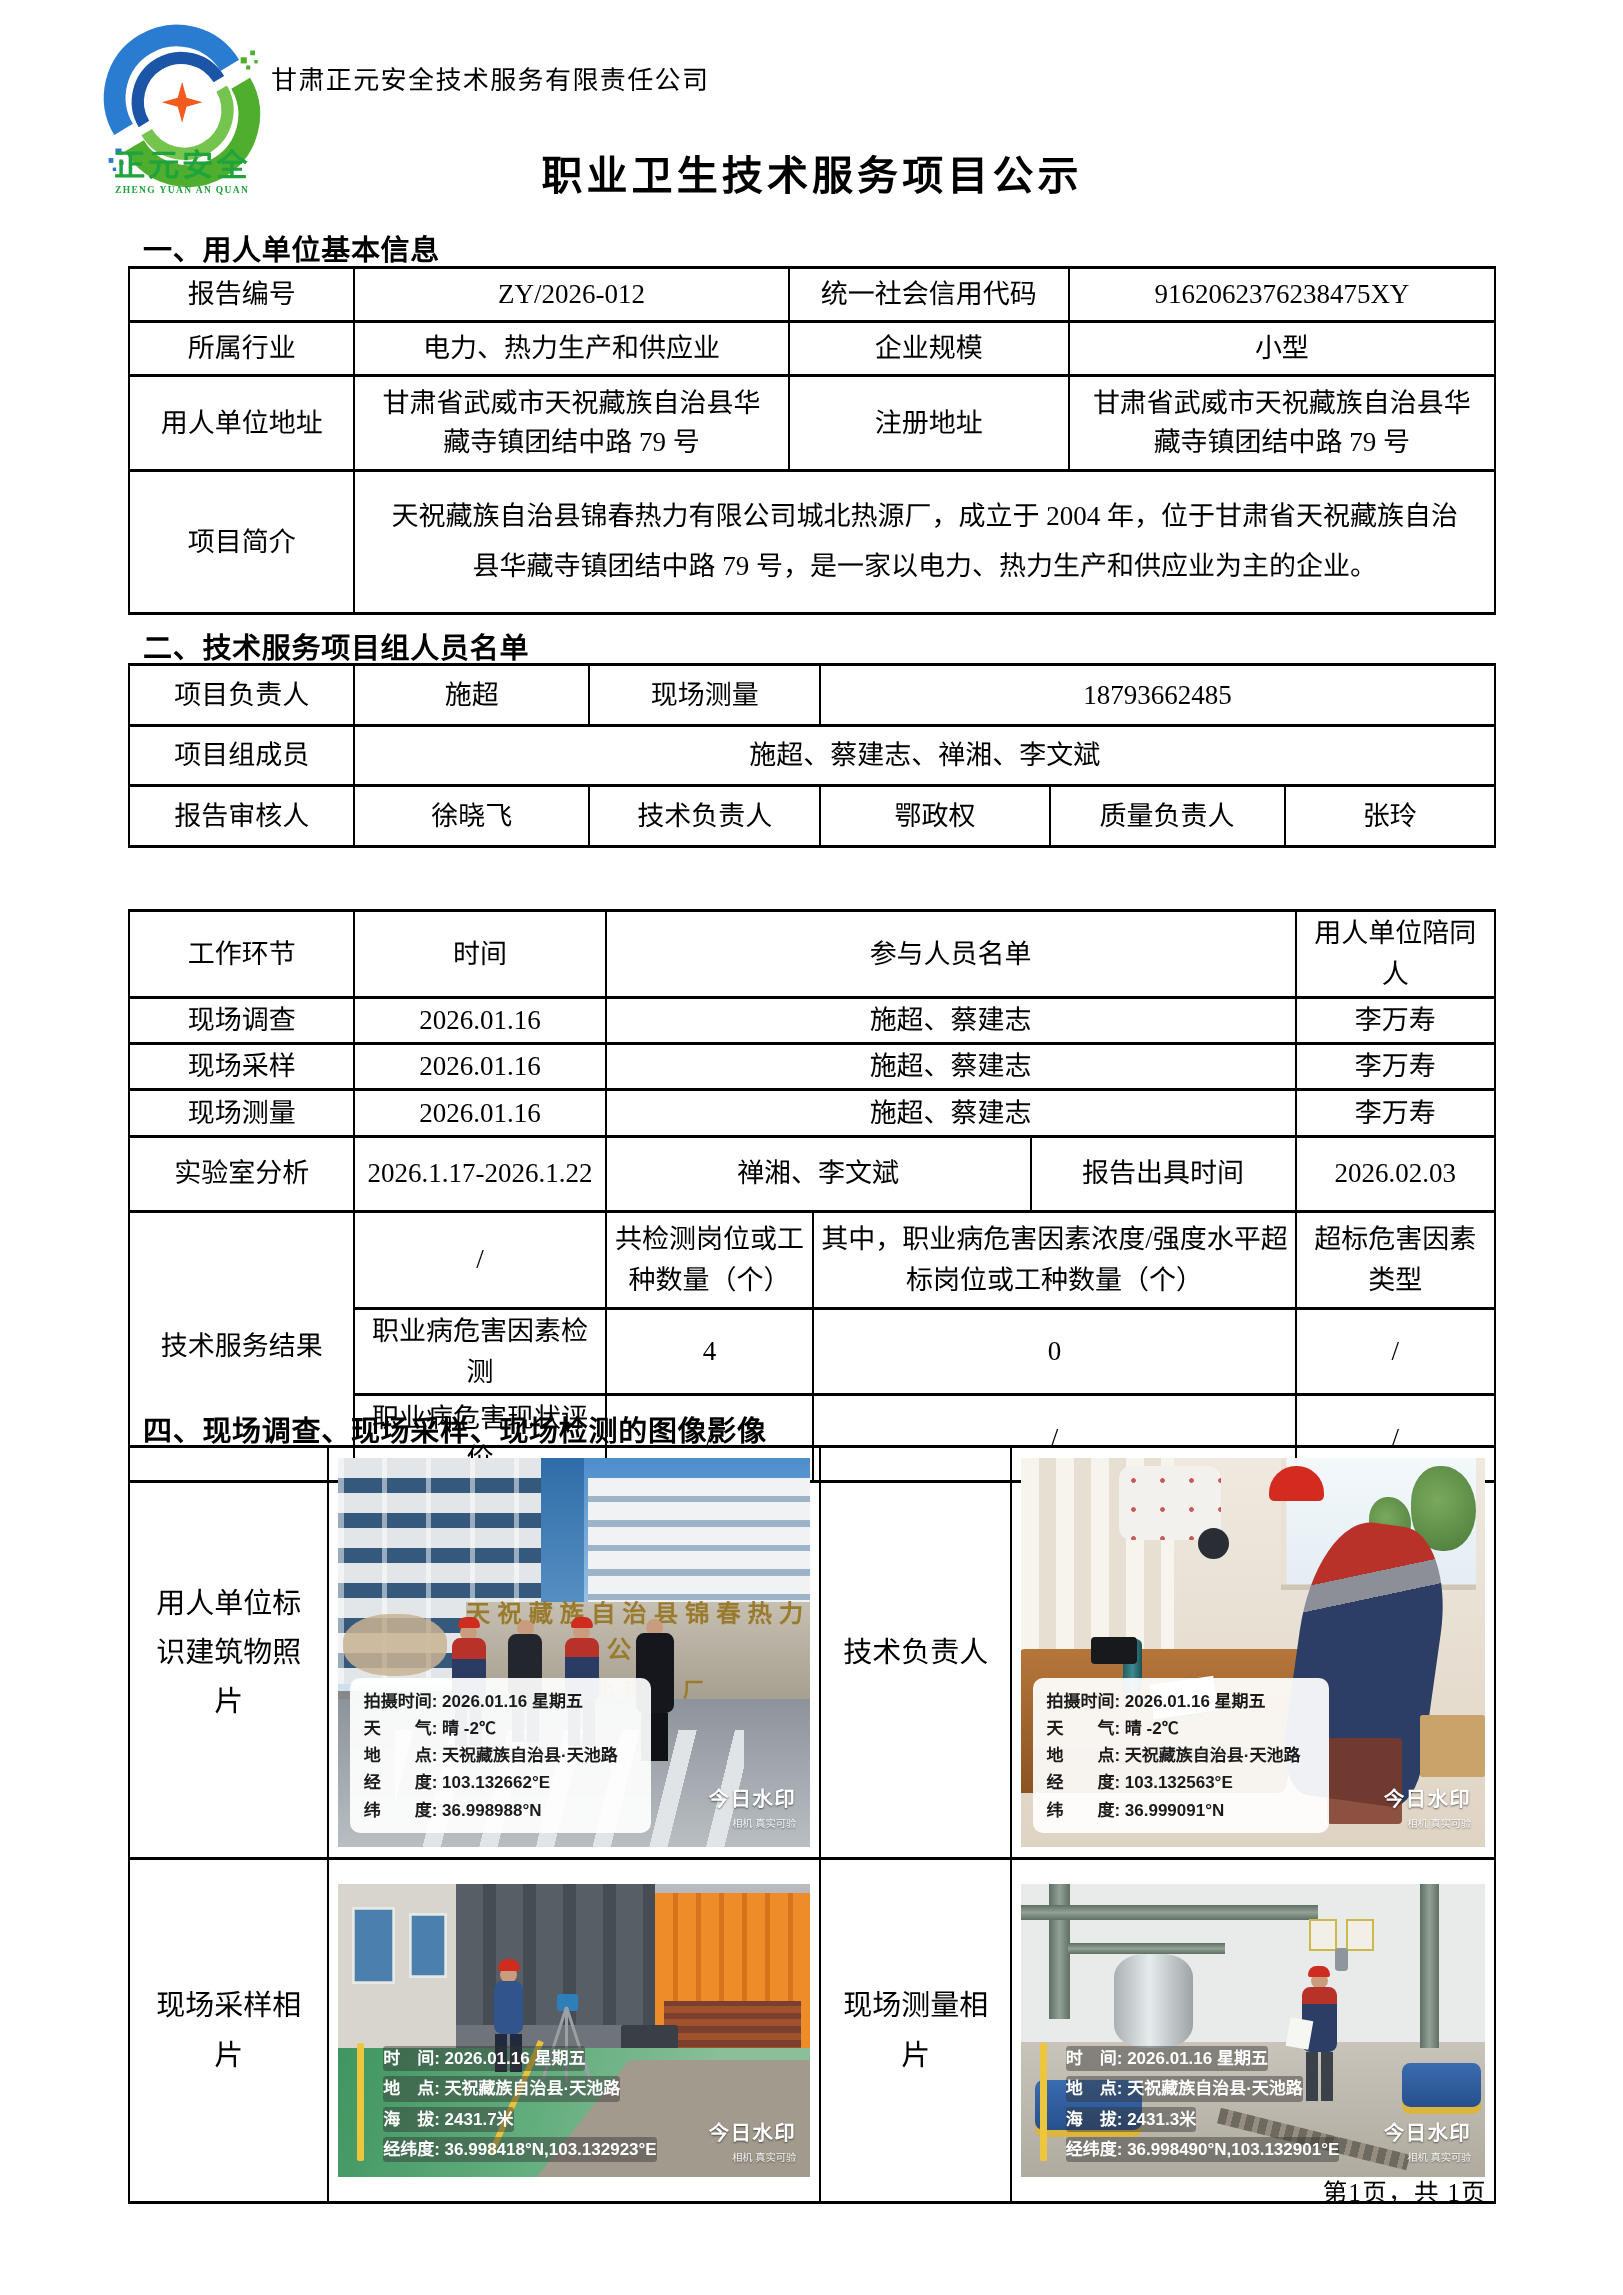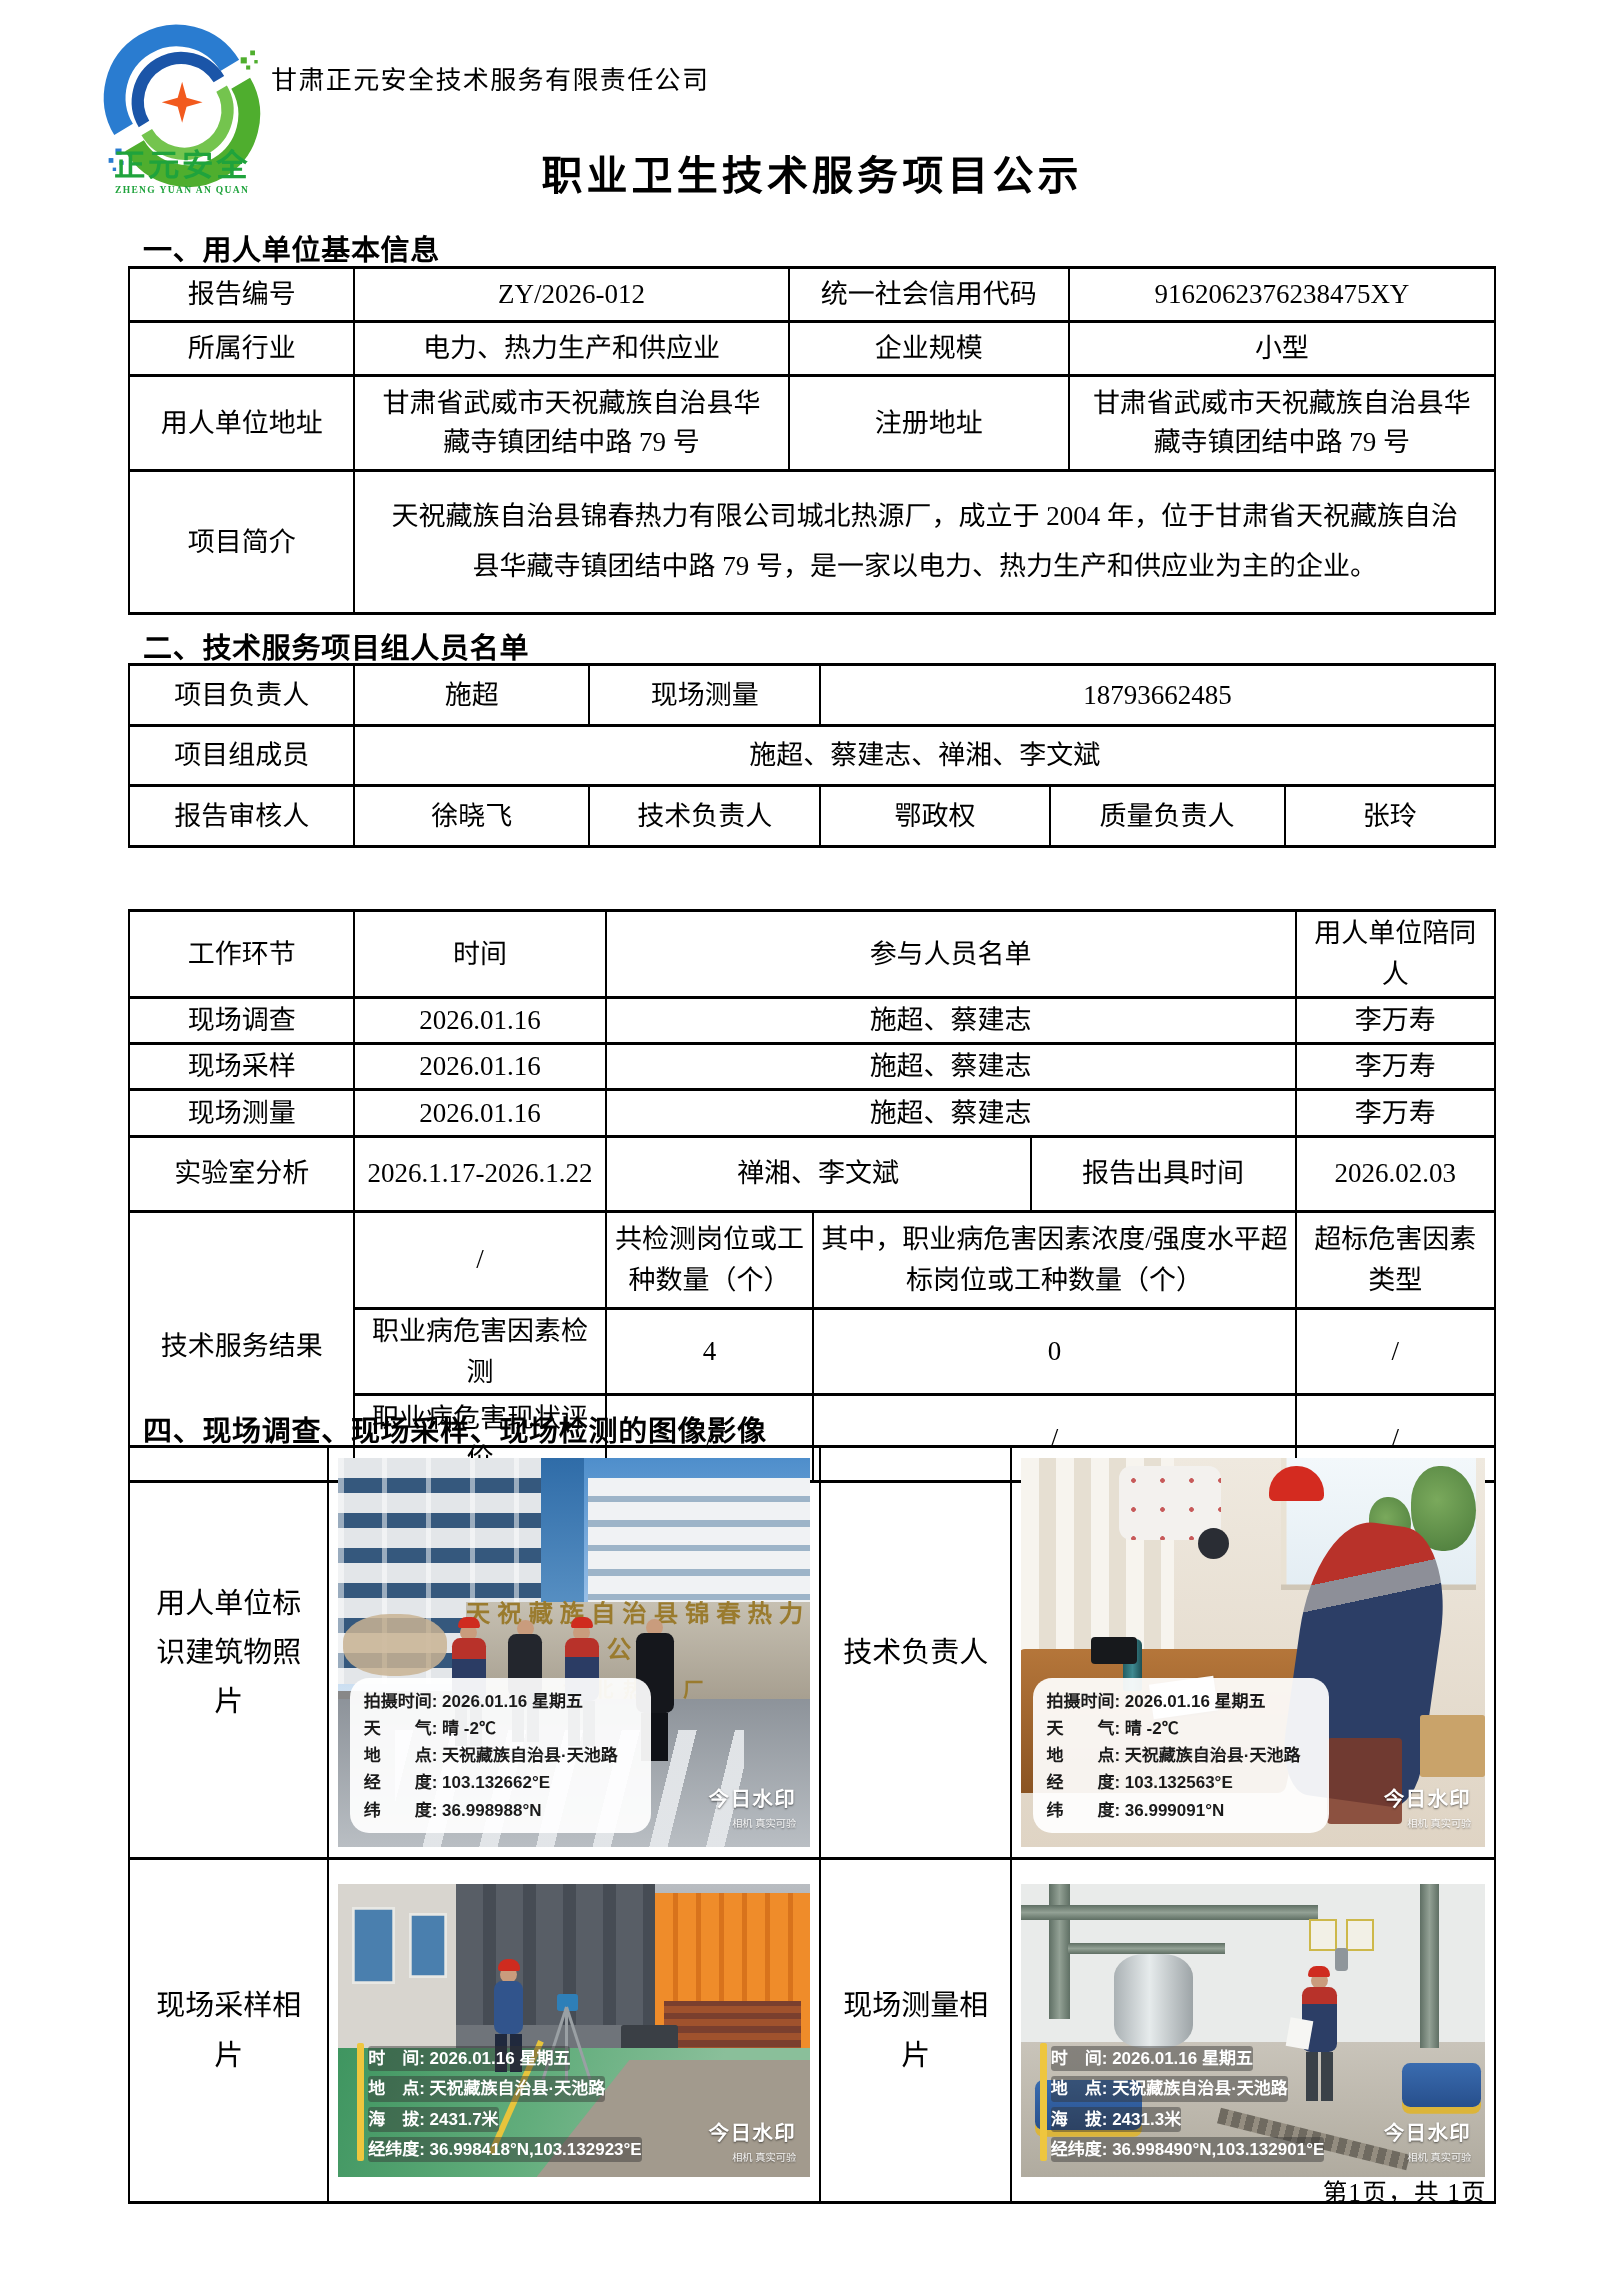--- a/index.html
+++ b/index.html
@@ -33,25 +33,25 @@
   .photo-cell{padding:4.1px;}
 
   
   .photo{position:relative;margin:0 auto;overflow:hidden;background:#888;}
   .ph-r1{width:98%;height:97%;}
   .ph-r2{width:98%;height:88%;}
   .abs{position:absolute;}
 
   
   .wm-card{position:absolute;left:2.5%;bottom:3.5%;width:58%;
-           background:rgba(255,255,255,.93);border-radius:19px;padding:9.5px 13.6px;
+           background:rgba(255,255,255,.93);border-radius:10px;padding:9.5px 13.6px;
            font-family:"Liberation Sans",sans-serif;font-weight:700;color:#1a1a1a;
            font-size:17px;line-height:1.6;text-align:left;z-index:9;}
   
-  .wm-strip{position:absolute;left:4%;bottom:5%;width:72%;padding-left:11px;z-index:9;text-align:left;}
+  .wm-strip{position:absolute;left:4%;bottom:5%;width:72%;padding-left:26px;z-index:9;text-align:left;}
   .wm-strip .bar{position:absolute;left:0;top:1.4px;bottom:1.4px;width:6.8px;background:#eec63e;border-radius:2px;}
   .wm-line3{display:table;background:rgba(50,50,50,.45);color:#fff;border-radius:3.4px;
             font-family:"Liberation Sans",sans-serif;font-weight:700;font-size:17px;
             padding:2px 9.5px;margin-top:4.8px;white-space:nowrap;}
   
   .jr-brand{position:absolute;right:3%;bottom:4%;text-align:right;color:#fff;z-index:9;
             font-family:"Liberation Sans",sans-serif;text-shadow:0 0.7px 2px rgba(0,0,0,.55);}
   .jr-main{font-size:20.5px;font-weight:700;letter-spacing:1.4px;}
   .jr-sub{font-size:10.2px;opacity:.92;margin-top:1.4px;}
 

